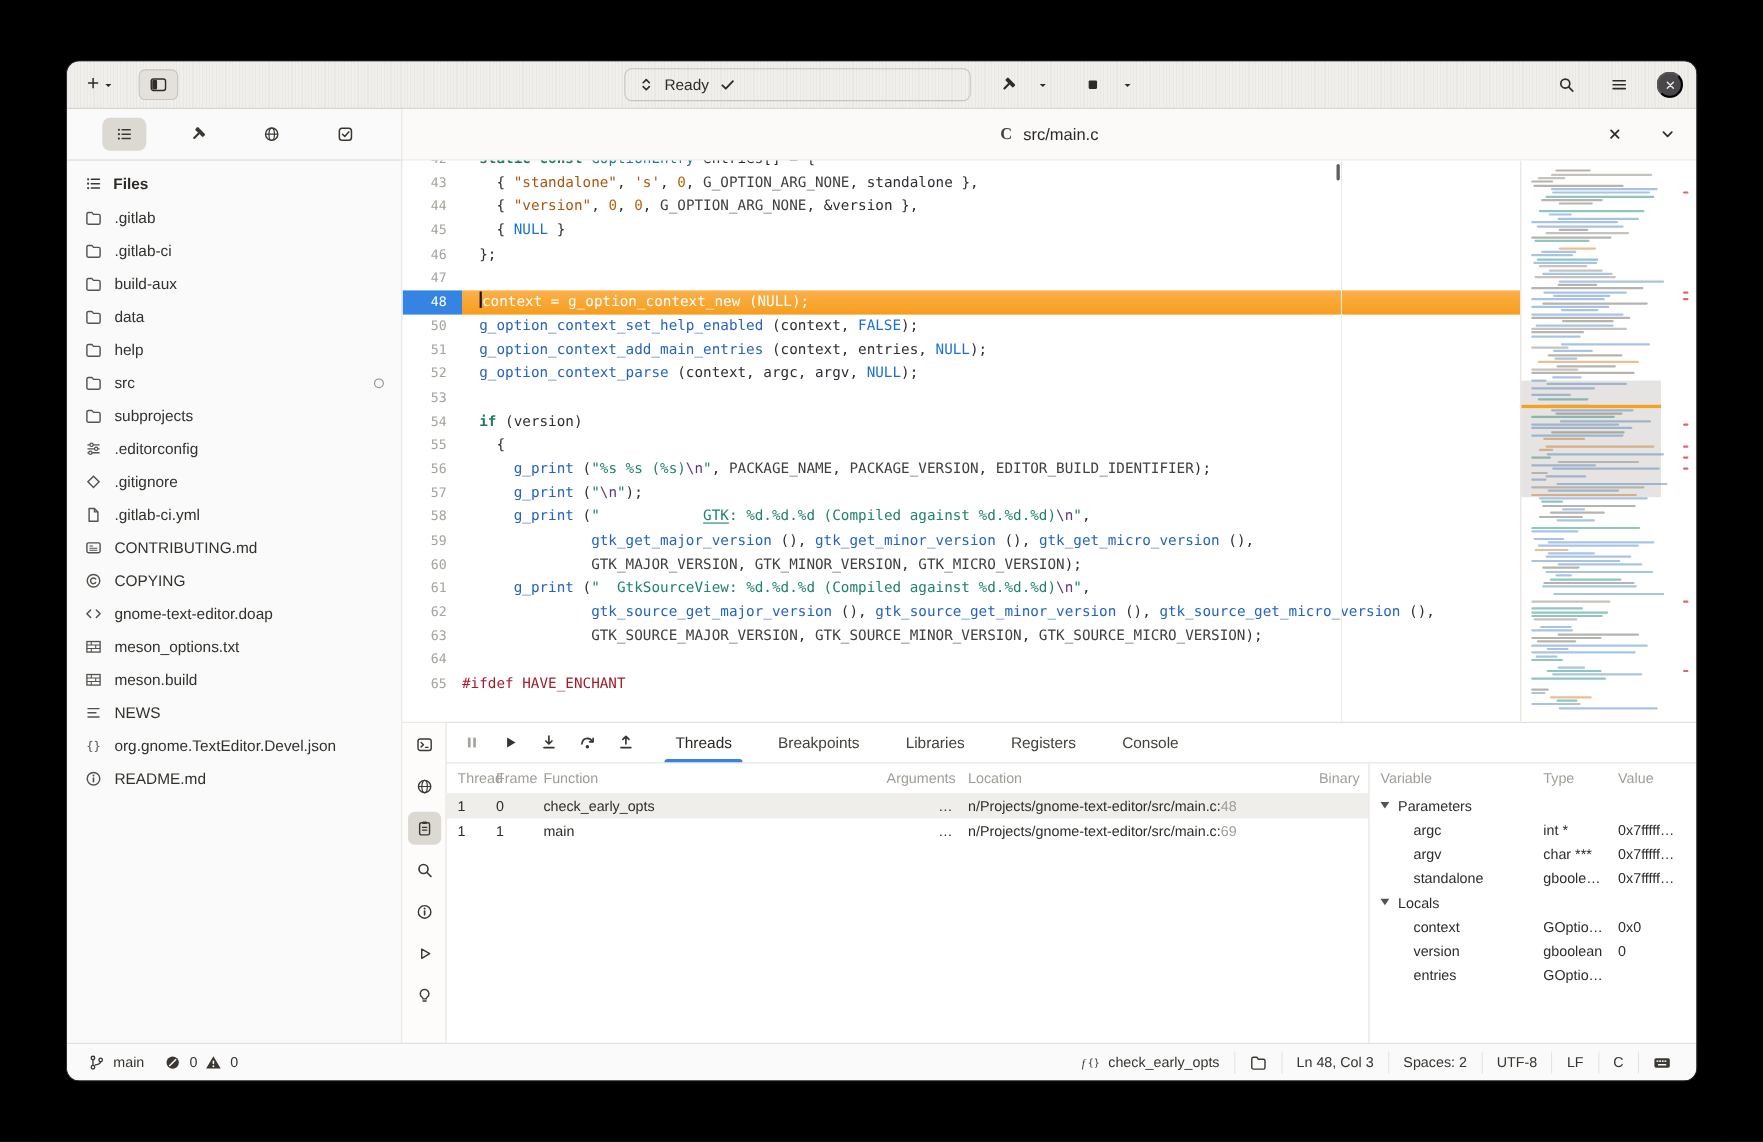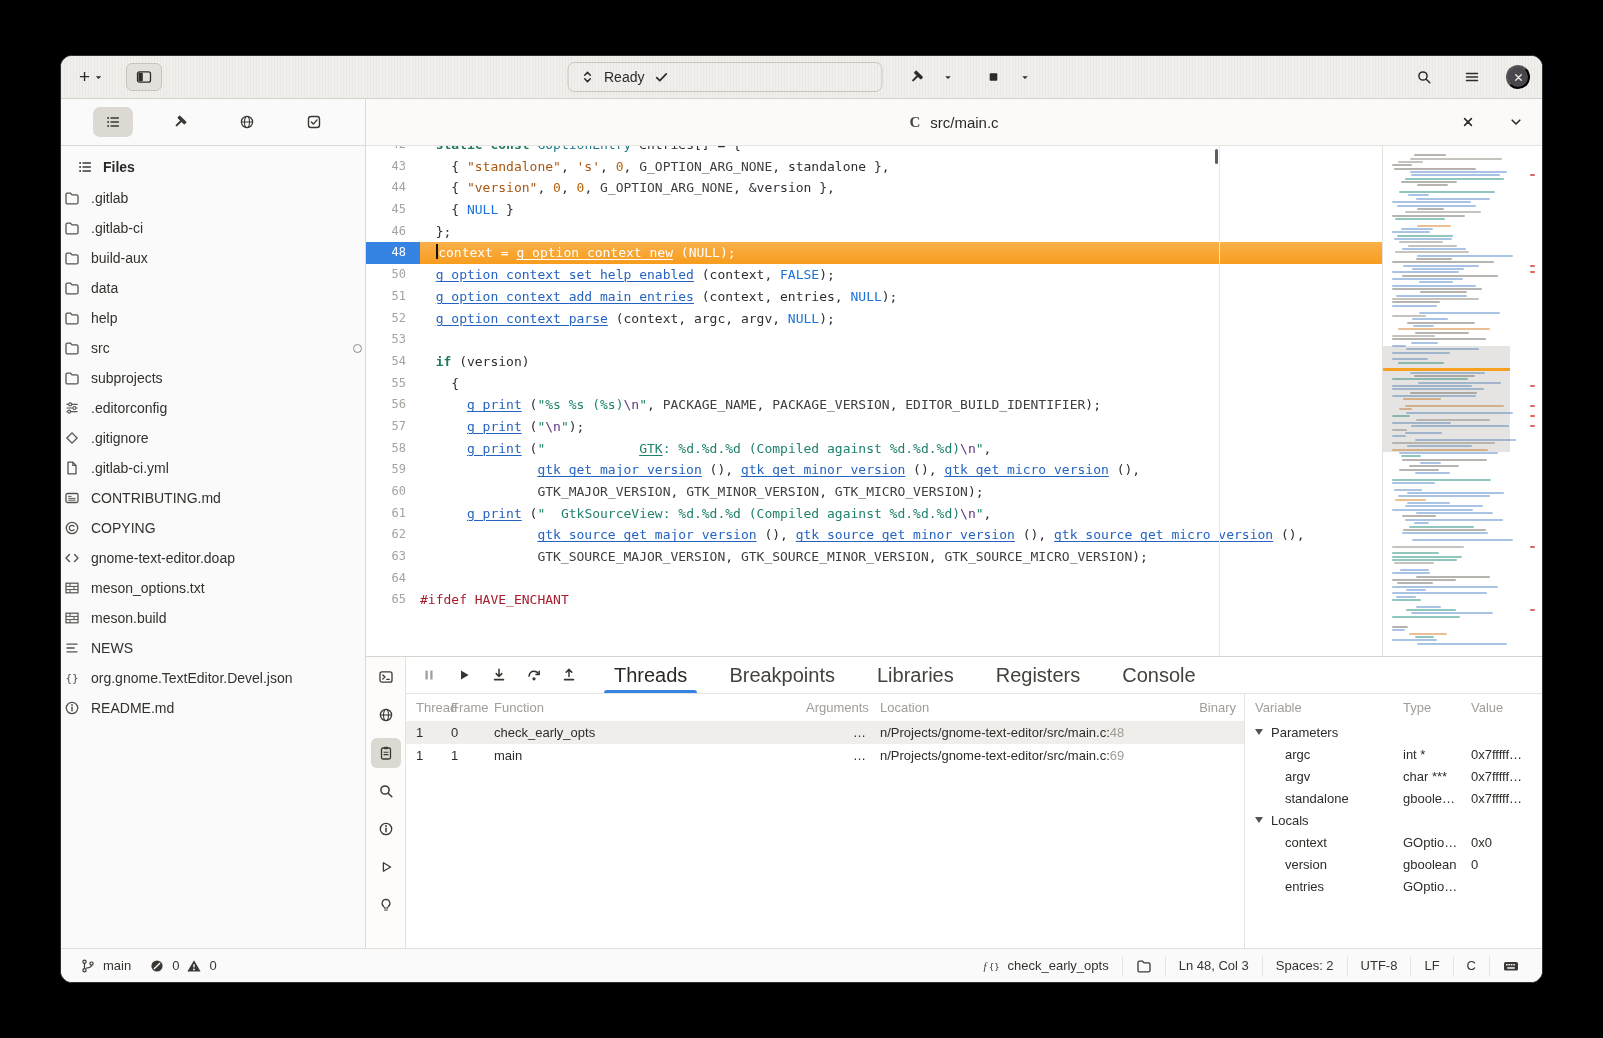--- a/index.html
+++ b/index.html
@@ -42,21 +42,21 @@
     display:flex;flex-direction:column;min-height:0}
   .sidebar-tabs{flex:0 0 47px;border-bottom:1px solid #dcd8d3;display:flex;align-items:center;
     justify-content:space-around;padding:0 18px}
   .sidebar-tab{width:40px;height:30px;border-radius:7px;display:flex;align-items:center;
     justify-content:center;color:#3b3834}
   .sidebar-tab.active{background:#dcd8d2}
   .files-header{display:flex;align-items:center;gap:10px;padding:13px 16px 8px;font-size:14px;
     font-weight:700;color:#2c2925}
   .files-header .i{color:#3b3834}
   .file-tree{list-style:none;overflow:hidden}
-  .file-row{display:flex;align-items:center;gap:11px;height:30px;padding:0 3px;font-size:14px;color:#34312d}
+  .file-row{display:flex;align-items:center;gap:11px;height:30px;padding:0 16px;font-size:14px;color:#34312d}
   .file-row .i{color:#56534e}
   .row-indicator{margin-left:auto;width:9px;height:9px;border:1.5px solid #8f8c86;border-radius:50%}
 
   
   .editor-col{flex:1;display:flex;flex-direction:column;min-width:0;background:#fff}
   .tabbar{flex:0 0 47px;border-bottom:1px solid #e7e4df;background:#fbfaf9;display:flex;
     align-items:center;justify-content:center;position:relative}
   .tab-title{display:flex;align-items:center;gap:10px;font-size:15px;color:#2c2925}
   .lang-badge{font-weight:700;font-size:15px;color:#454340;font-family:"Liberation Serif",serif}
   .tab-actions{position:absolute;right:12px;display:flex;align-items:center;gap:20px;color:#56534e}
@@ -66,21 +66,21 @@
   .code-line{display:flex;height:21.7px;line-height:21.7px;
     font-family:"DejaVu Sans Mono","Liberation Mono",monospace;font-size:13px}
   .code-line.partial{margin-top:-12px}
   .gutter{flex:0 0 54px;text-align:right;padding-right:14px;color:#a6a39e;font-size:12px}
   .ct{flex:1;white-space:pre}
   .code-line.cur .gutter{background:var(--accent);color:#fff}
   .code-line.cur .ct{background:linear-gradient(180deg,var(--hl-top),var(--hl-bot))}
   .code-line.cur .ct span{color:#fff}
   .cursor{display:inline-block;width:2.5px;height:15px;background:#17130e;vertical-align:-2px}
   .tok-p{color:#2f2c33}
-  .tok-fn{color:#2563c2;text-decoration:underline;text-decoration-thickness:1px;text-underline-offset:2px}
+  .tok-fn{color:#2563c2;text-decoration-thickness:1px;text-underline-offset:2px}
   .tok-str{color:#a8560f}
   .tok-num{color:#b5650a}
   .tok-cst{color:#404040}
   .tok-nul{color:#1c71d8}
   .tok-kw{color:#1f7a5b;font-weight:700}
   .tok-typ{color:#1f7b8a}
   .tok-fmt{color:#20826e}
   .tok-fmtU{color:#20826e;text-decoration:underline;text-underline-offset:2px}
   .tok-esc{color:#613583}
   .tok-pre{color:#a51d2d}
@@ -100,21 +100,21 @@
     align-items:center;padding-top:5px;gap:8px;background:#fdfcfb}
   .strip-btn{width:30px;height:30px;border-radius:6px;display:flex;align-items:center;
     justify-content:center;color:#3b3834}
   .strip-btn.active{background:#dcd8d2}
   .panel-main{flex:1;min-width:0;display:flex;flex-direction:column}
   .panel-header{flex:0 0 37px;display:flex;align-items:stretch;border-bottom:1px solid #e7e4df}
   .debug-controls{display:flex;align-items:center;gap:5px;padding:0 8px}
   .dbg-btn{width:30px;height:28px;display:flex;align-items:center;justify-content:center;color:#37342f}
   .dbg-btn.disabled{color:#a6a39e}
   .panel-tabs{display:flex;align-items:stretch;margin-left:20px;gap:38px}
-  .panel-tab{display:flex;align-items:center;font-size:20px;color:#45423d;position:relative;padding:0 2px}
+  .panel-tab{display:flex;align-items:center;font-size:14px;color:#45423d;position:relative;padding:0 2px}
   .panel-tab.active{color:#2c2925}
   .panel-tab.active::after{content:"";position:absolute;left:-8px;right:-8px;bottom:0;height:3px;
     border-radius:3px 3px 0 0;background:var(--accent)}
   .panel-body{flex:1;display:flex;min-height:0}
   .threads-pane{flex:1;min-width:0;display:flex;flex-direction:column}
   .grid-t{display:grid;grid-template-columns:45px 43px 312px 60px 1fr 70px;align-items:center}
   .grid-t>div:first-child{padding-left:10px}
   .t-head{height:27px;color:#a19d98;font-size:13px}
   .cell-args{text-align:right}
   .cell-loc{padding-left:14px;overflow:hidden;white-space:nowrap;text-overflow:ellipsis}
@@ -495,20 +495,24 @@
                 <span class="gutter">44</span>
                 <span class="ct"><span class="tok-p">    { </span><span class="tok-str">"version"</span><span class="tok-p">, </span><span class="tok-num">0</span><span class="tok-p">, </span><span class="tok-num">0</span><span class="tok-p">, </span><span class="tok-cst">G_OPTION_ARG_NONE</span><span class="tok-p">, &amp;version },</span></span>
               </div>
               <div class="code-line">
                 <span class="gutter">45</span>
                 <span class="ct"><span class="tok-p">    { </span><span class="tok-nul">NULL</span><span class="tok-p"> }</span></span>
               </div>
               <div class="code-line">
                 <span class="gutter">46</span>
                 <span class="ct"><span class="tok-p">  };</span></span>
+              </div>
+              <div class="code-line">
+                <span class="gutter">47</span>
+                <span class="ct"></span>
               </div>
               <div class="code-line cur">
                 <span class="gutter">48</span>
                 <span class="ct"><span class="tok-p">  </span><span class="cursor"></span><span class="tok-p">context = </span><span class="tok-fn">g_option_context_new</span><span class="tok-p"> (</span><span class="tok-nul">NULL</span><span class="tok-p">);</span></span>
               </div>
               <div class="code-line">
                 <span class="gutter">50</span>
                 <span class="ct"><span class="tok-p">  </span><span class="tok-fn">g_option_context_set_help_enabled</span><span class="tok-p"> (context, </span><span class="tok-nul">FALSE</span><span class="tok-p">);</span></span>
               </div>
               <div class="code-line">

